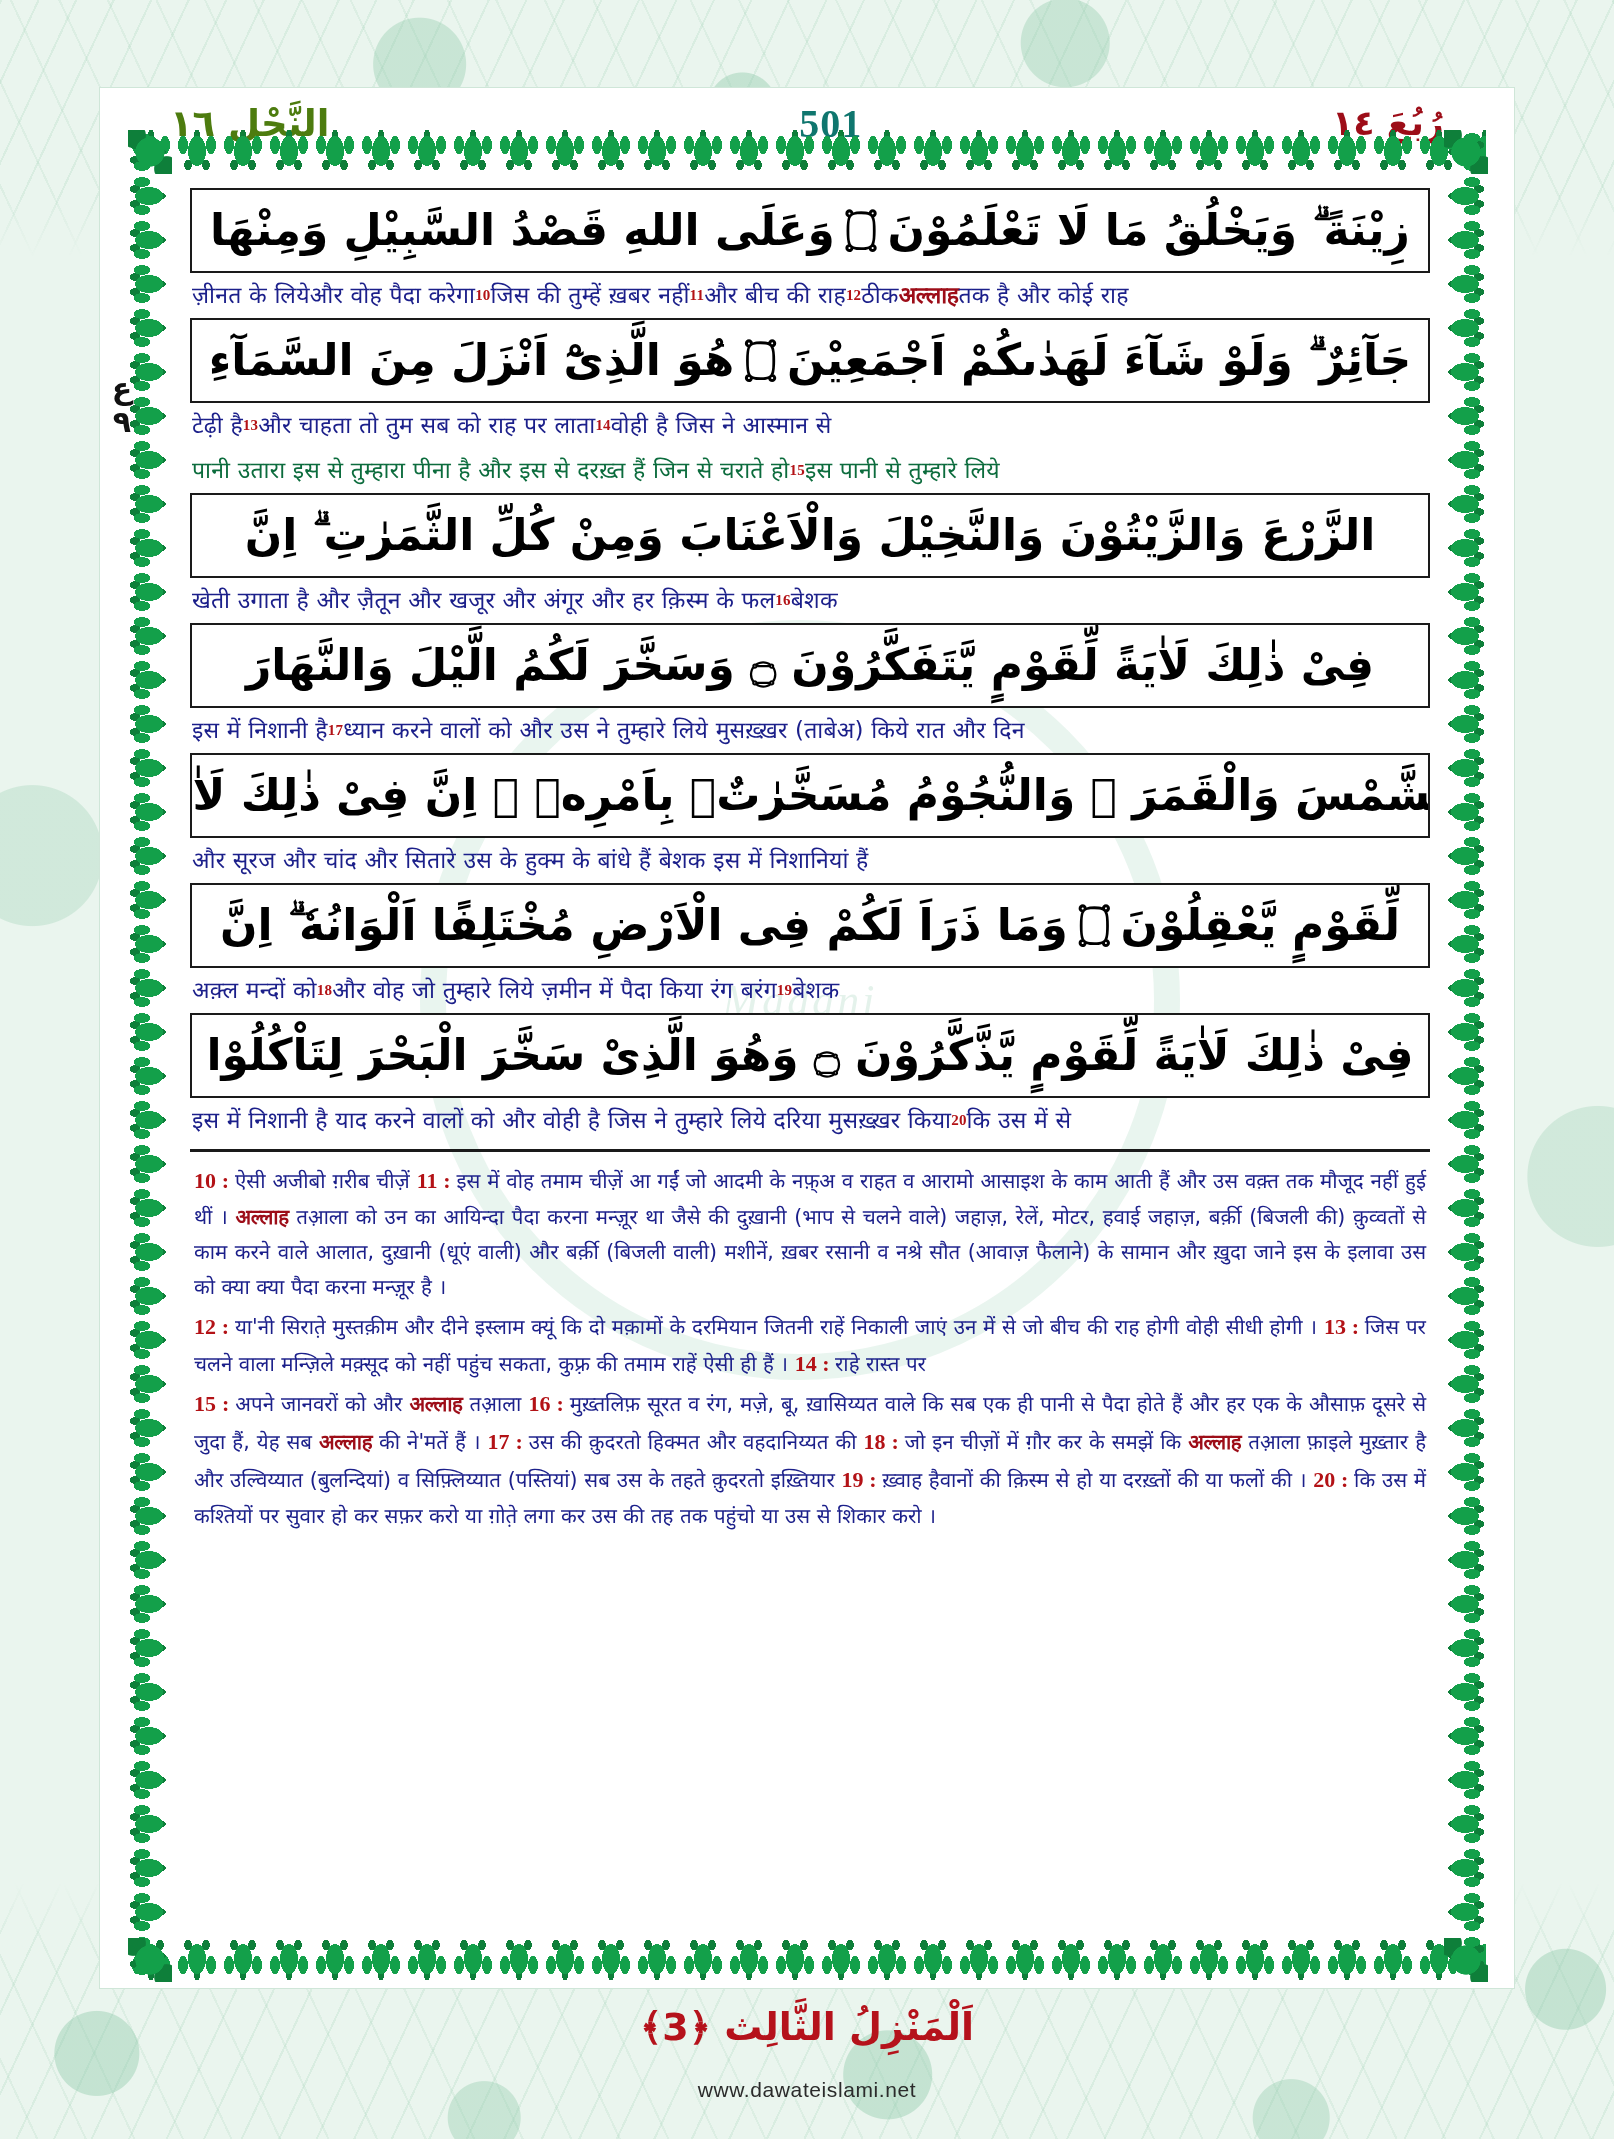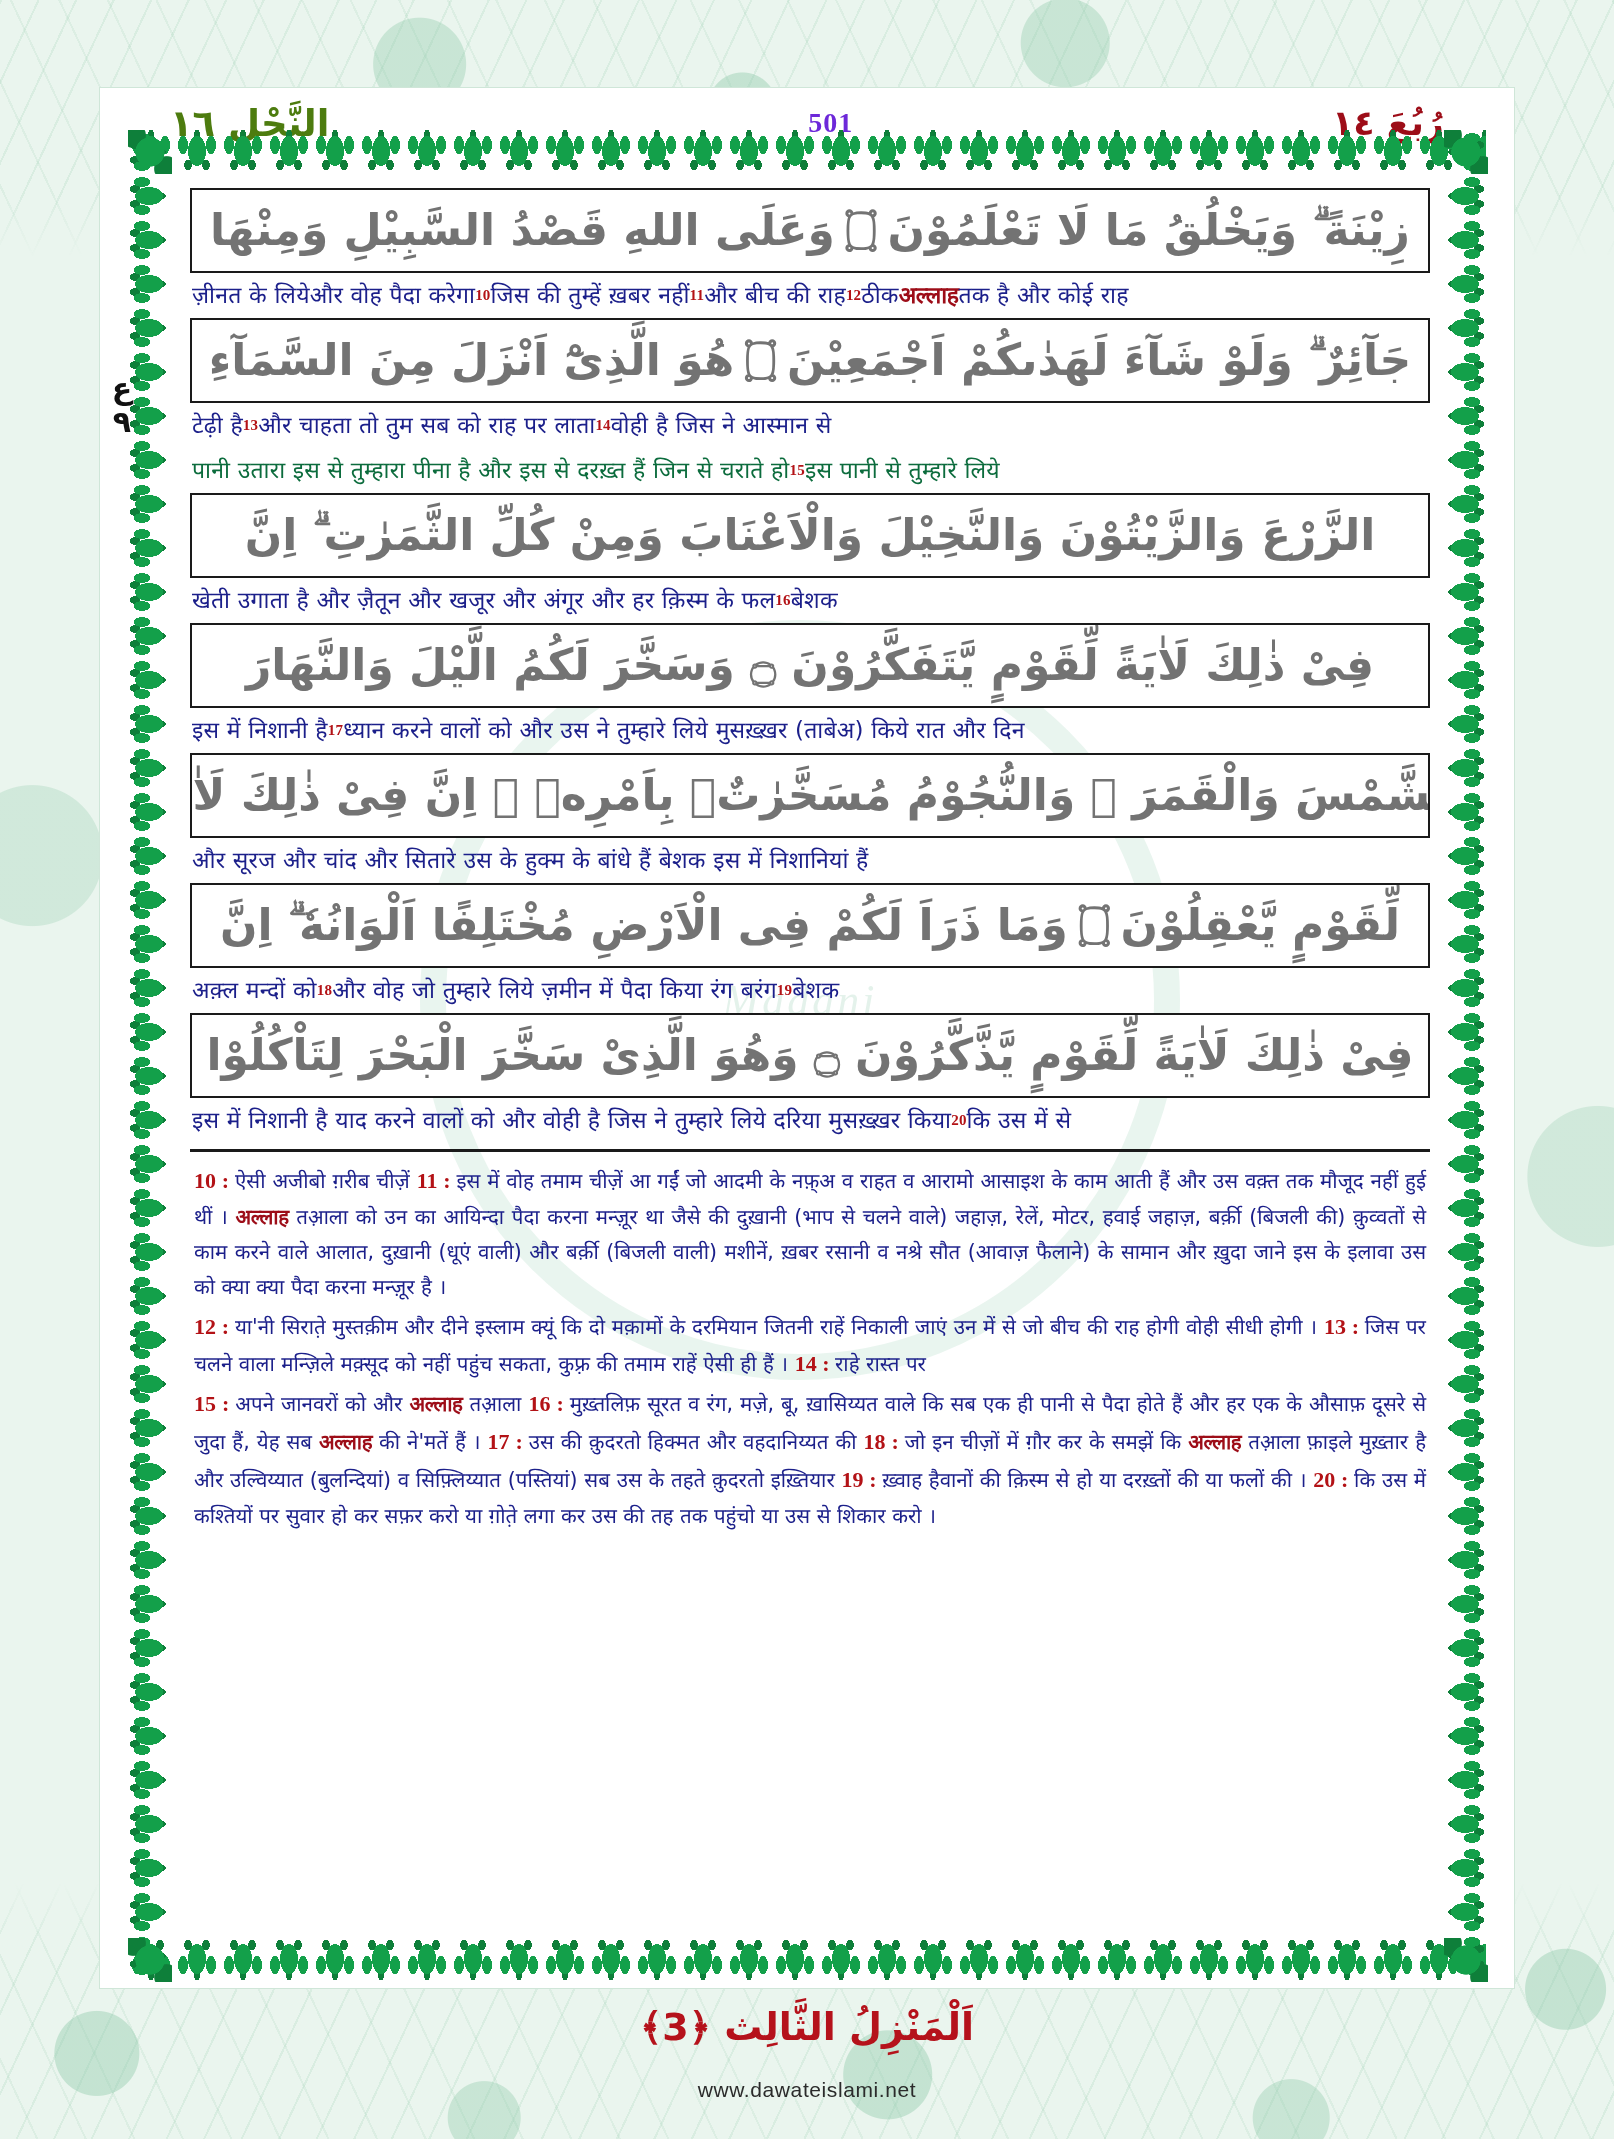--- a/index.html
+++ b/index.html
@@ -52,21 +52,21 @@
     display:flex;align-items:center;justify-content:space-between;
     padding:0 70px;box-sizing:border-box;
   }
   .hdr-sura{
     font-family:"DejaVu Sans", sans-serif;
     font-size:37px;color:#4d7c0f;direction:rtl;line-height:1;
     font-weight:700;
   }
   .hdr-page{
     font-family:"Liberation Serif", serif;
-    font-size:28px;font-weight:700;color:#6d28d9;letter-spacing:1px;
+    font-size:40px;font-weight:700;color:#0f766e;letter-spacing:1px;
   }
   .hdr-ruba{
     font-family:"DejaVu Sans", sans-serif;
     font-size:35px;color:#9d0d18;direction:rtl;line-height:1;font-weight:700;
   }
   
   .band{
     position:absolute;height:42px;left:128px;width:1358px;
     background-repeat:repeat-x;background-size:46px 42px;
     background-image:
@@ -112,21 +112,21 @@
     background:#ffffff;
     height:85px;
     display:flex;align-items:center;justify-content:center;
     margin:0;
     overflow:hidden;
     box-sizing:border-box;
   }
   .ayah-txt{
     font-family:"DejaVu Sans", sans-serif;
     direction:rtl;unicode-bidi:bidi-override;
-    font-size:44px;color:#737373;white-space:nowrap;
+    font-size:44px;color:#000000;white-space:nowrap;
     line-height:1.05;font-weight:700;letter-spacing:-1px;
     padding:0 8px;
   }
   
   .trans{
     height:45px;display:flex;align-items:center;
     font-family:"DejaVu Sans", sans-serif;
     font-size:23px;line-height:1.15;
     letter-spacing:.2px;white-space:nowrap;
     overflow:hidden;

